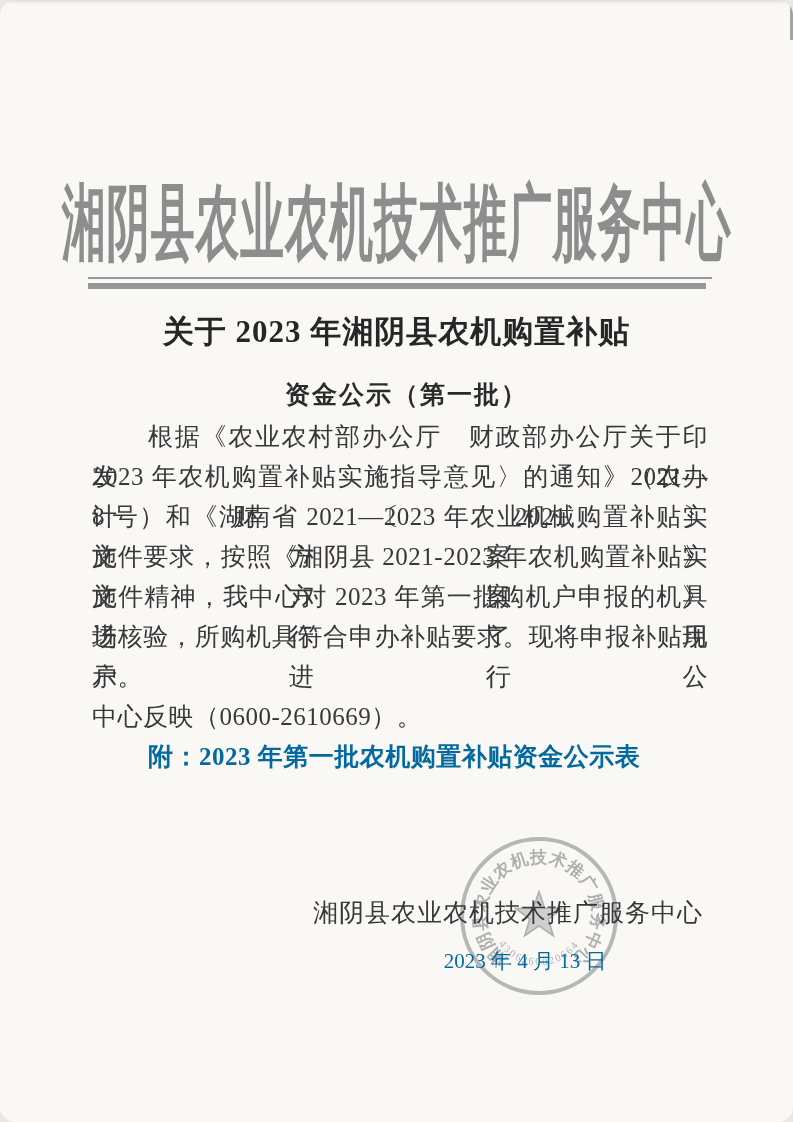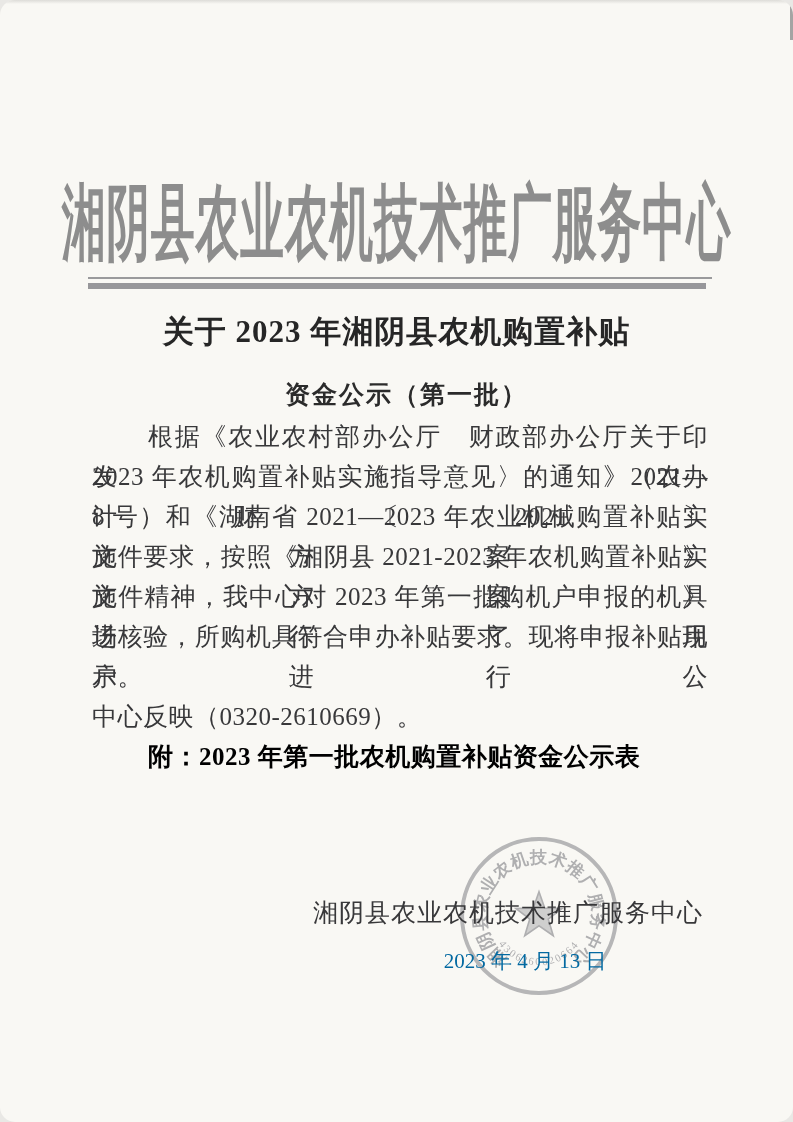--- a/index.html
+++ b/index.html
@@ -54,21 +54,21 @@
     letter-spacing:.5px;
   }
   .line.fill{
     white-space:normal;
     text-align:justify;
     text-align-last:justify;
     text-justify:inter-character;
   }
   .indent{padding-left:56px;}
   .indent.fill{padding-left:0;text-indent:56px;}
-  .bold{font-weight:bold;color:#000000;}
+  .bold{font-weight:bold;color:#0369a1;}
   .signature{
     position:absolute;top:893px;right:90px;
     font-size:25px;line-height:40px;color:#38383a;
     letter-spacing:1px;white-space:nowrap;
   }
   .date{
     position:absolute;top:941px;left:428px;width:194px;
     text-align:center;font-size:21px;line-height:40px;color:#0369a1;
     white-space:nowrap;
   }
@@ -104,21 +104,21 @@
   <h2 class="title2">资金公示（第一批）</h2>
 
   <div class="body-block">
     <div class="line indent fill">根据《农业农村部办公厅　财政部办公厅关于印发〈2021—</div>
     <div class="line fill">2023 年农机购置补贴实施指导意见〉的通知》（农办计财〔2021〕</div>
     <div class="line fill">8 号）和《湖南省 2021—2023 年农业机械购置补贴实施方案》</div>
     <div class="line fill">文件要求，按照《湘阴县 2021-2023 年农机购置补贴实施方案》</div>
     <div class="line fill">文件精神，我中心对 2023 年第一批购机户申报的机具进行了现</div>
     <div class="line fill">场核验，所购机具符合申办补贴要求。现将申报补贴用户进行公</div>
     <div class="line">示。</div>
-    <div class="line">中心反映（0320-2610669）。</div>
+    <div class="line">中心反映（0600-2610669）。</div>
     <div class="line indent bold">附：2023 年第一批农机购置补贴资金公示表</div>
   </div>
 
   <div class="seal">
     <svg viewBox="0 0 200 200">
       <defs>
         <path id="sealTopArc" d="M 53.3,146.7 A 66,66 0 1 1 146.7,146.7" fill="none"></path>
         <path id="sealBottomArc" d="M 45,125 A 60,60 0 0 0 155,125" fill="none"></path>
       </defs>
       <circle cx="100" cy="100" r="95" fill="none" stroke="#a6a6a8" stroke-width="5"></circle>

